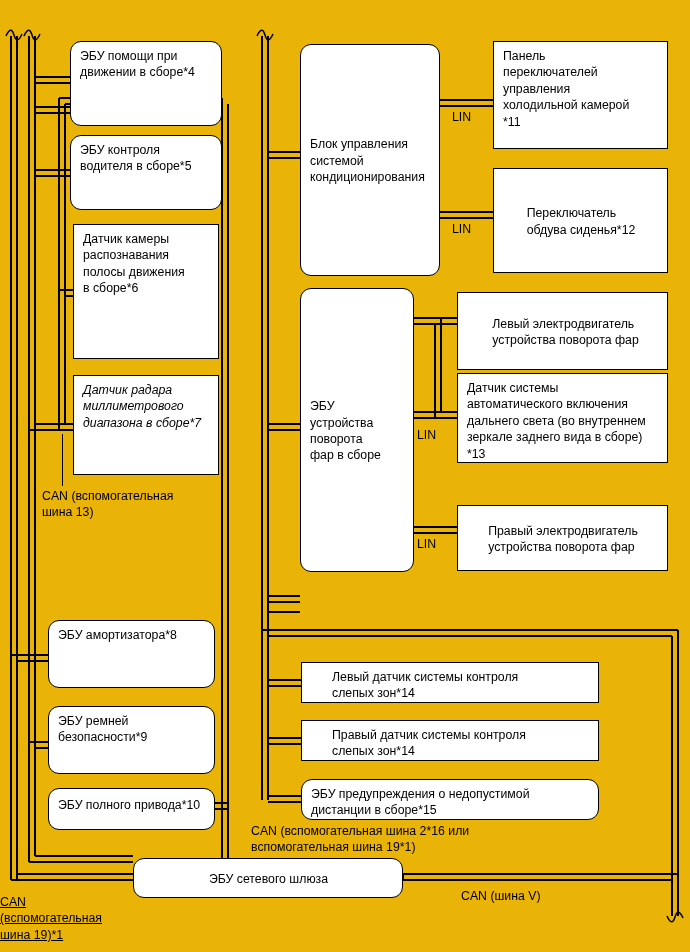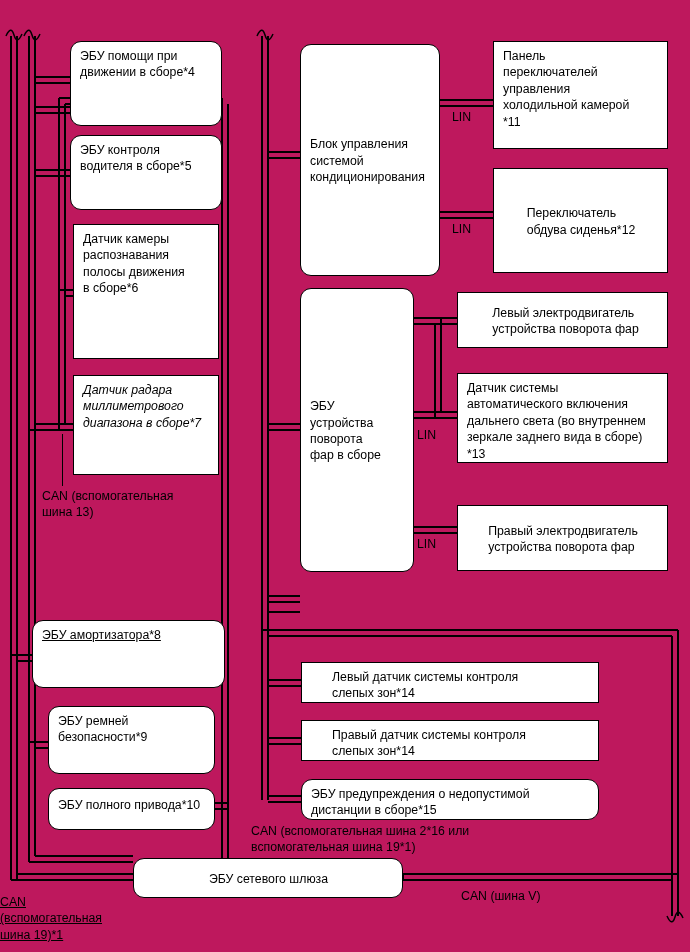--- a/index.html
+++ b/index.html
@@ -1,16 +1,16 @@
 <!DOCTYPE html>
 <html><head>
 <meta charset="utf-8">
 <style>
   html,body{margin:0;padding:0;background:#ffffff;}
-  #root{position:relative;width:690px;height:952px;background:#be185d;
+  #root{position:relative;width:690px;height:952px;background:#eab308;
         font-family:"Liberation Sans","DejaVu Sans",sans-serif;}
   svg{position:absolute;left:0;top:0;width:690px;height:952px;}
   .node{position:absolute;box-sizing:border-box;border:1.6px solid #000;background:#fff;
         font-size:12.3px;line-height:16.4px;color:#000;padding:6px 8px 4px 9px;}
   .node.round{border-radius:11px;}
   .node.ctr{}
   .lbl{position:absolute;font-size:12.3px;line-height:16.4px;color:#000;white-space:pre;}
   .linlbl{position:absolute;font-size:12.3px;color:#000;}
 </style>
 </head>
@@ -148,31 +148,31 @@
 управления
 холодильной камерой
 *11</div>
   <div class="node ctr" style="left: 493px; top: 168px; width: 175px; height: 105px; display: flex; align-items: center; justify-content: center; white-space: pre-line;">Переключатель
 обдува сиденья*12</div>
 
   <div class="node round" style="left: 300px; top: 288px; width: 114px; height: 284px; display: flex; align-items: center; white-space: pre-line;">ЭБУ
 устройства
 поворота
 фар в сборе</div>
-  <div class="node ctr" style="left: 457px; top: 292px; width: 211px; height: 56px; display: flex; align-items: center; justify-content: center; white-space: pre-line; padding-left: 14px;">Левый электродвигатель
+  <div class="node ctr" style="left: 457px; top: 292px; width: 211px; height: 78px; display: flex; align-items: center; justify-content: center; white-space: pre-line; padding-left: 14px;">Левый электродвигатель
 устройства поворота фар</div>
   <div class="node" style="left: 457px; top: 373px; width: 211px; height: 90px; white-space: pre-line;">Датчик системы
 автоматического включения
 дальнего света (во внутреннем
 зеркале заднего вида в сборе)
 *13</div>
   <div class="node ctr" style="left: 457px; top: 505px; width: 211px; height: 66px; display: flex; align-items: center; justify-content: center; white-space: pre-line;">Правый электродвигатель
 устройства поворота фар</div>
 
-  <div class="node round ctr" style="left: 32px; top: 620px; width: 193px; height: 68px; white-space: pre-line; text-decoration: underline;">ЭБУ амортизатора*8</div>
+  <div class="node round ctr" style="left: 48px; top: 620px; width: 167px; height: 68px; white-space: pre-line;">ЭБУ амортизатора*8</div>
   <div class="node" style="left: 301px; top: 662px; width: 298px; height: 41px; padding-left: 30px; white-space: pre-line;">Левый датчик системы контроля
 слепых зон*14</div>
   <div class="node round ctr" style="left: 48px; top: 706px; width: 167px; height: 68px; white-space: pre-line;">ЭБУ ремней
 безопасности*9</div>
   <div class="node" style="left: 301px; top: 720px; width: 298px; height: 41px; padding-left: 30px; white-space: pre-line;">Правый датчик системы контроля
 слепых зон*14</div>
   <div class="node round" style="left: 48px; top: 788px; width: 167px; height: 42px; padding-top: 8px; white-space: pre-line;">ЭБУ полного привода*10</div>
   <div class="node round ctr" style="left: 301px; top: 779px; width: 298px; height: 41px; white-space: pre-line;">ЭБУ предупреждения о недопустимой
 дистанции в сборе*15</div>
   <div class="node round ctr" style="left: 133px; top: 858px; width: 270px; height: 40px; display: flex; align-items: center; justify-content: center; white-space: pre-line;">ЭБУ сетевого шлюза</div>

